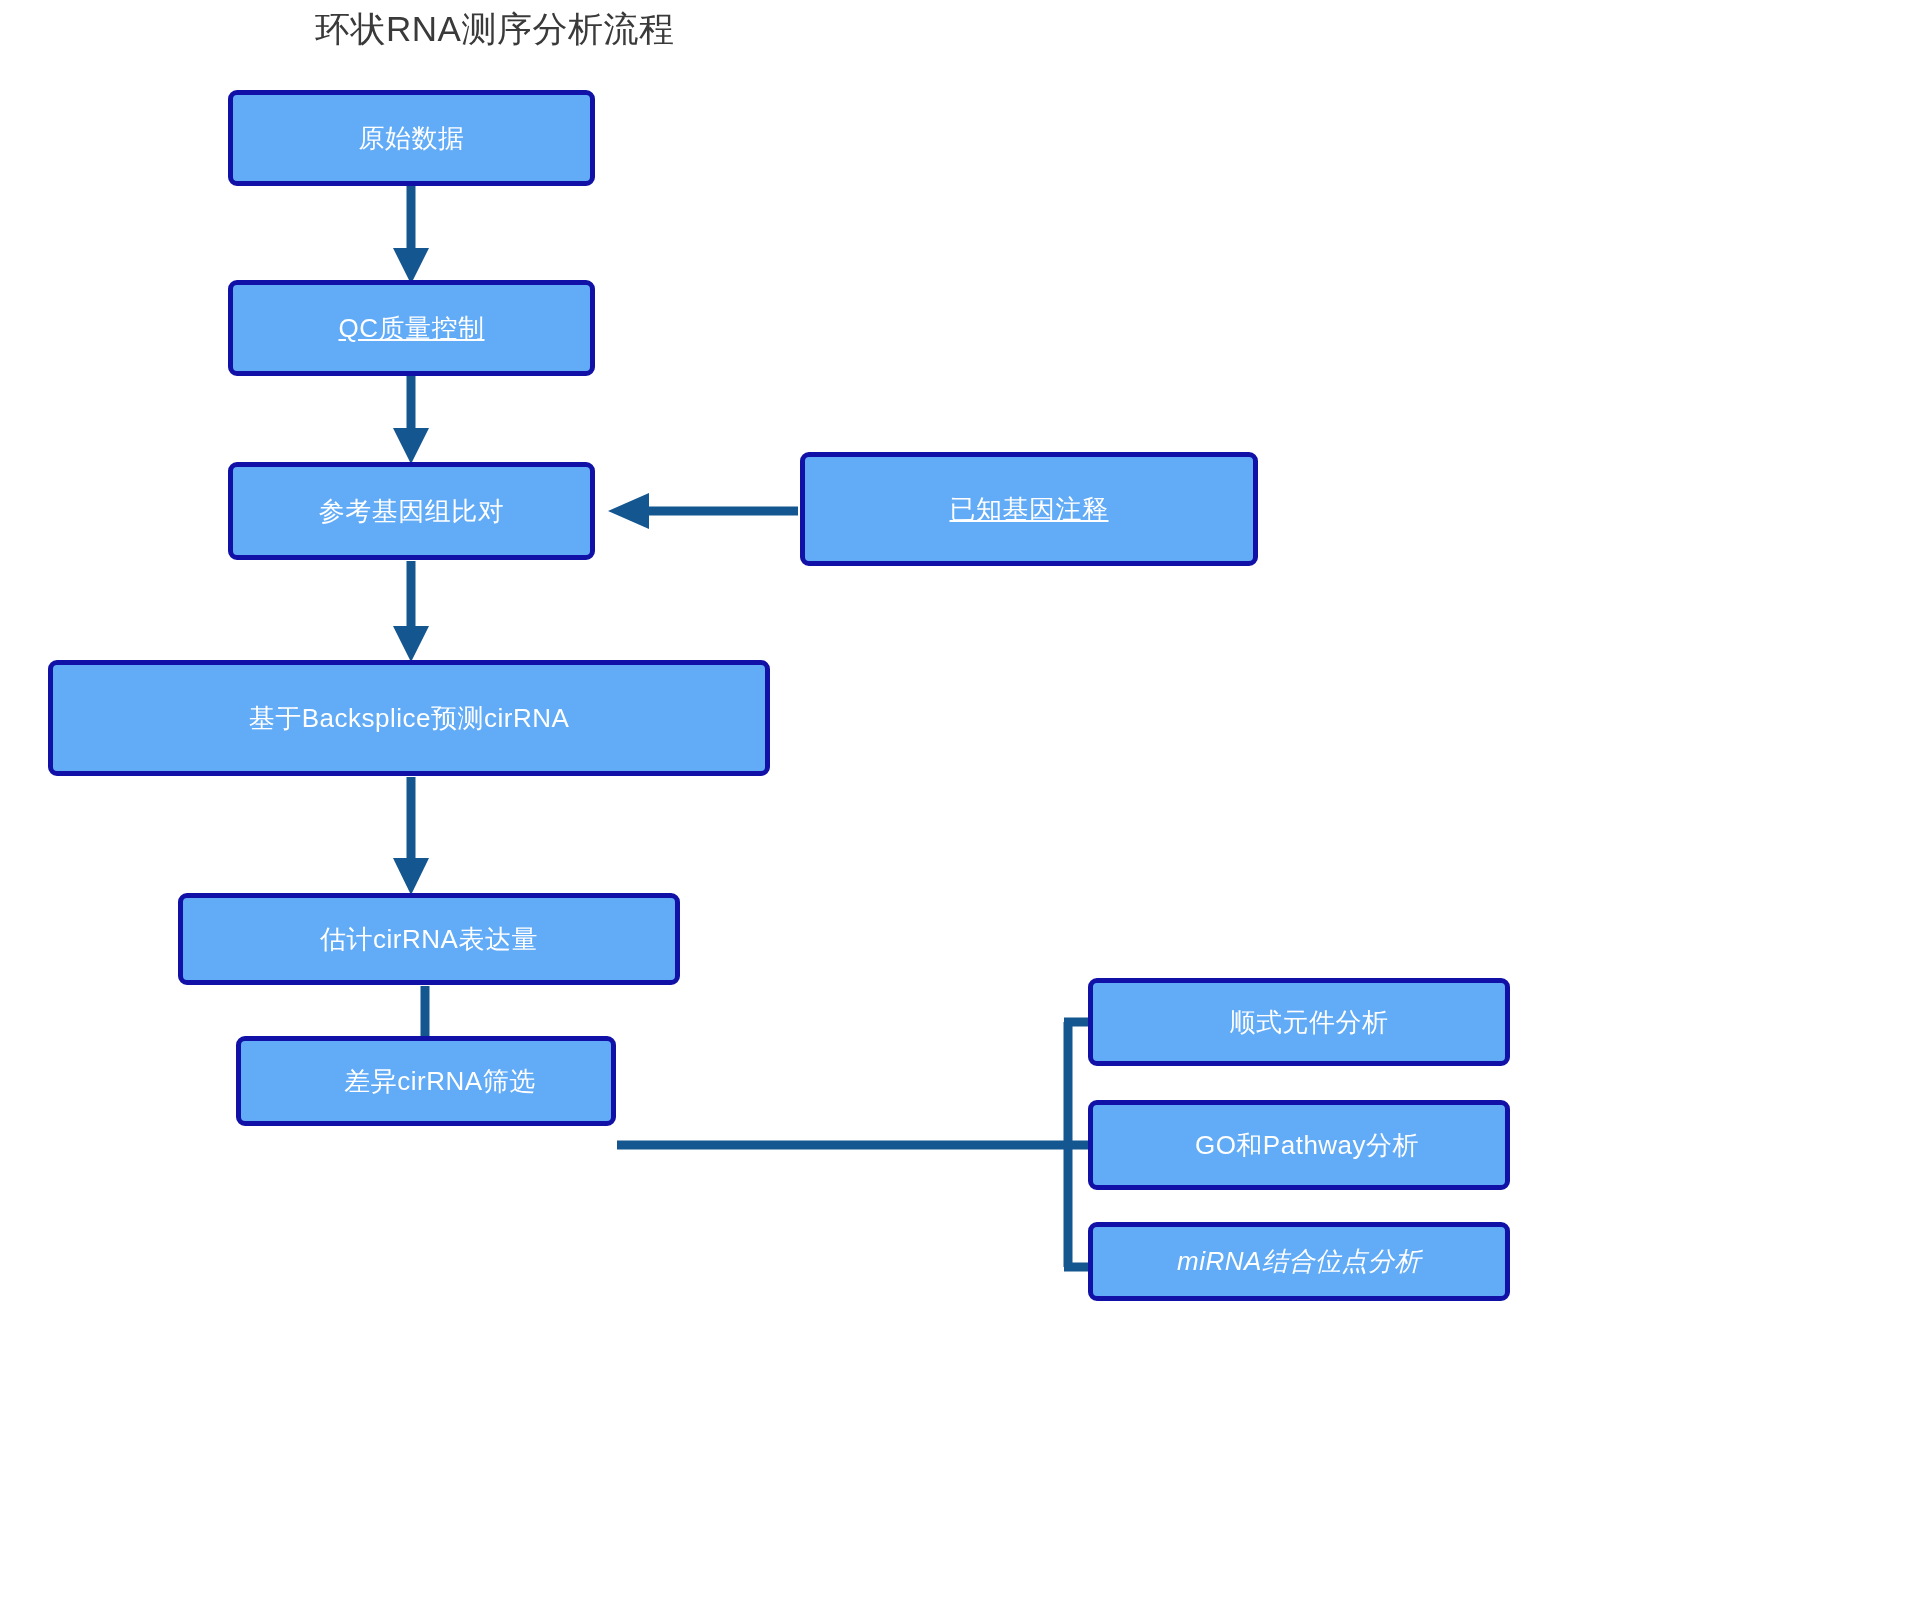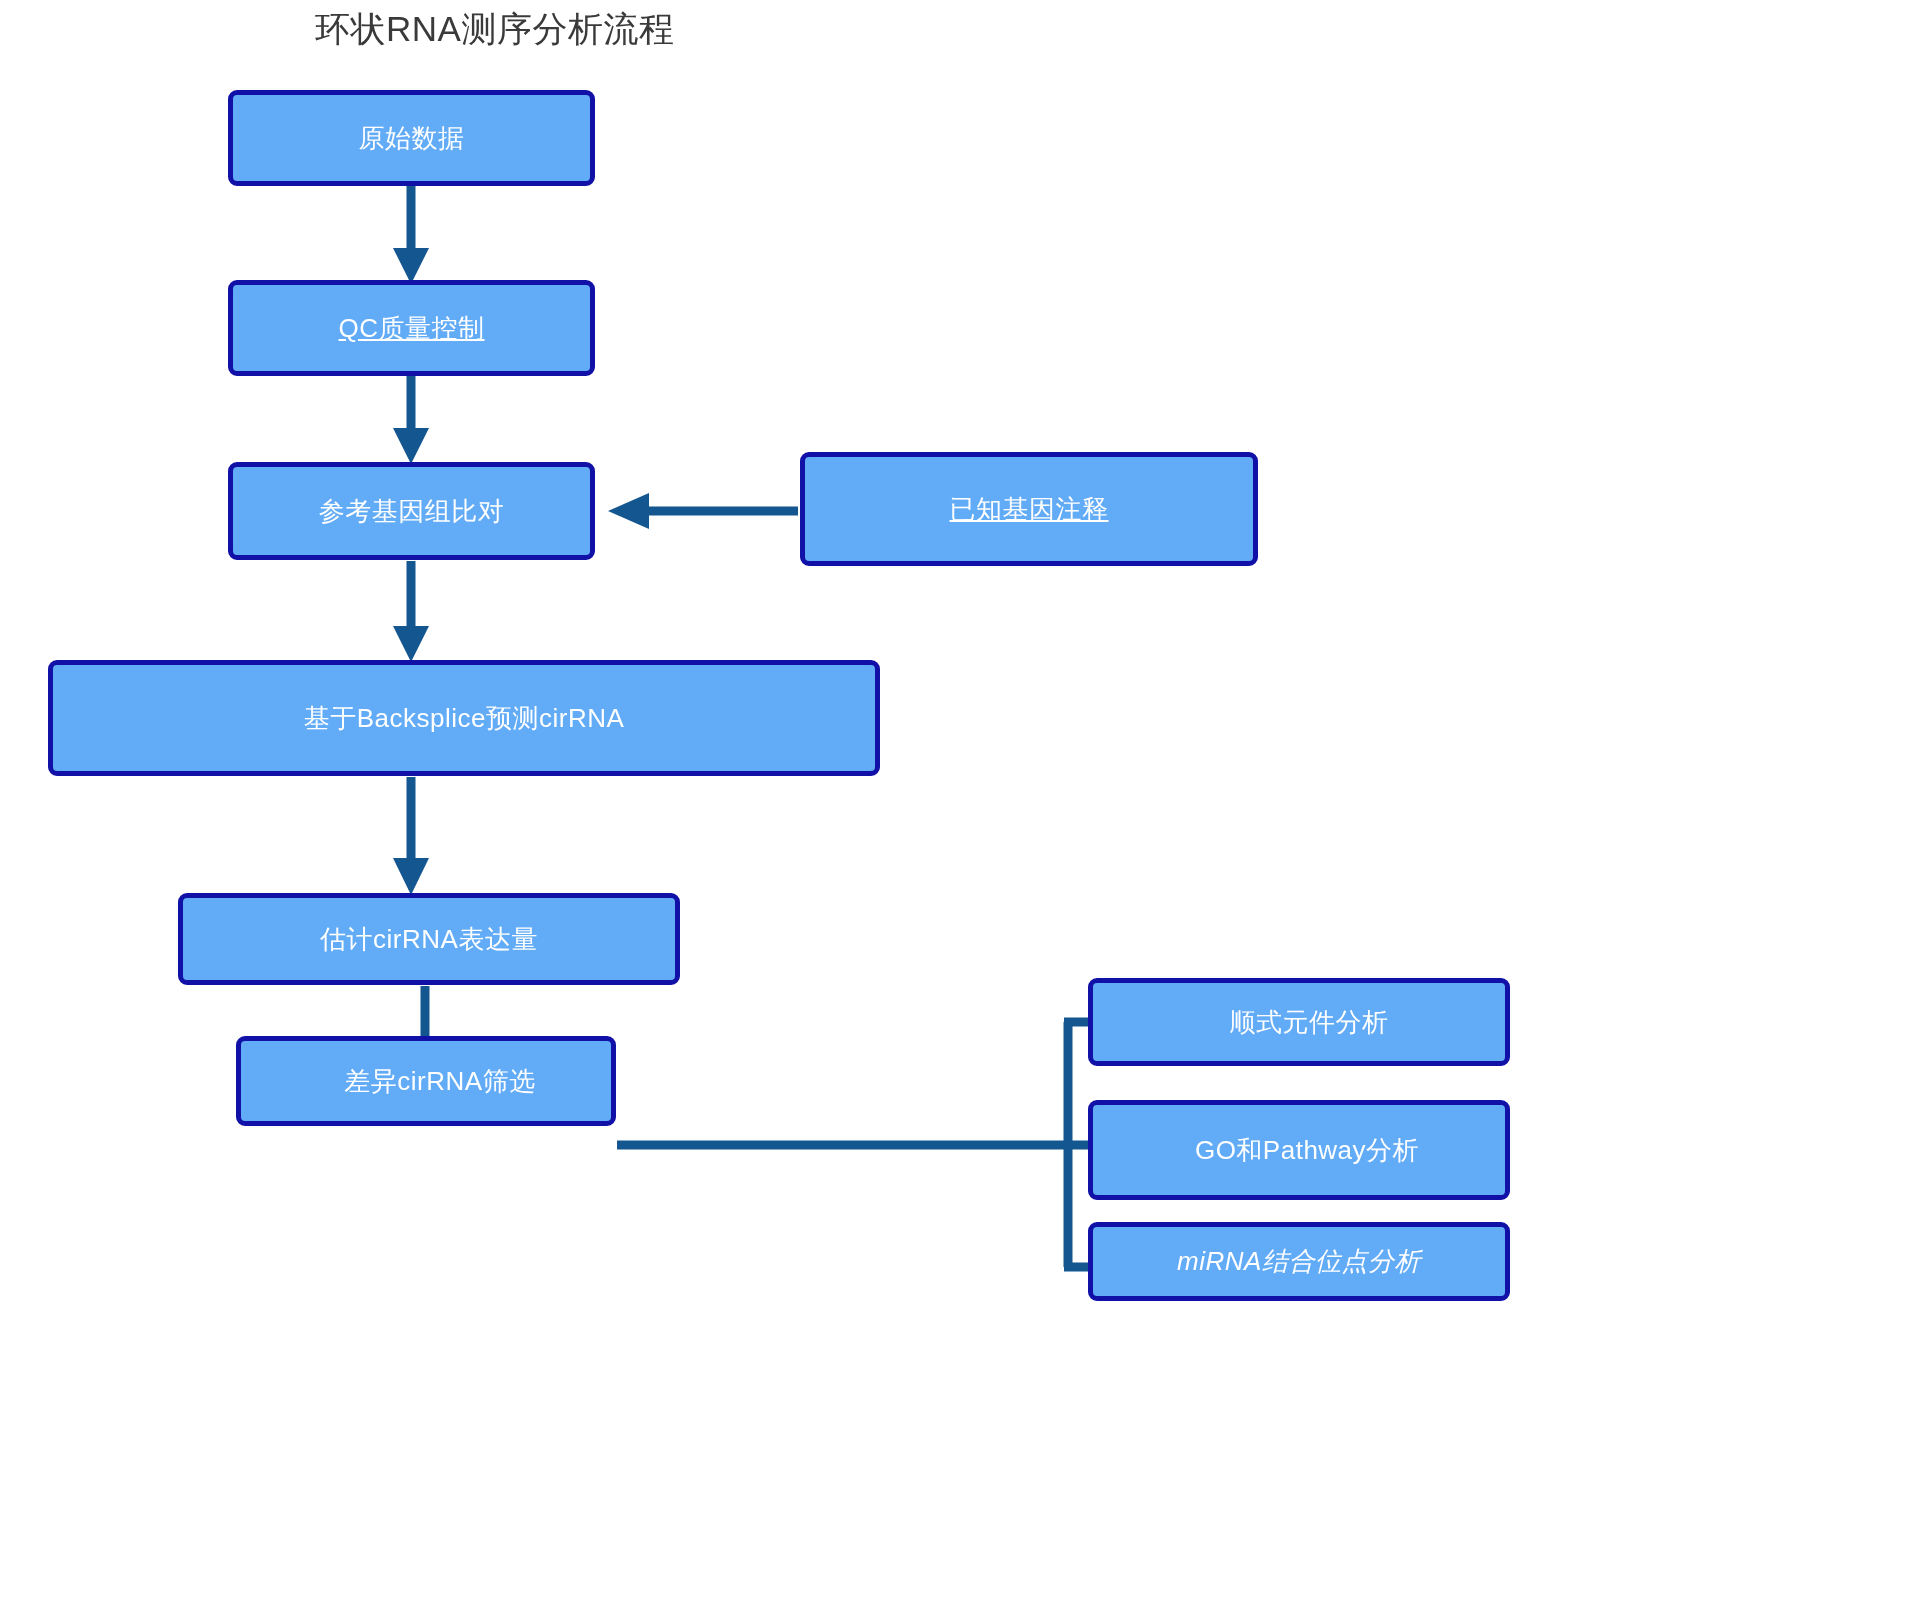--- a/index.html
+++ b/index.html
@@ -124,37 +124,37 @@
   </div>
 
   <div class="node" style="left:228px;top:462px;width:367px;height:98px;">
     <span>参考基因组比对</span>
   </div>
 
   <div class="node" style="left:800px;top:452px;width:458px;height:114px;text-decoration:underline;">
     <span>已知基因注释</span>
   </div>
 
-  <div class="node" style="left:48px;top:660px;width:832px;height:116px;">
+  <div class="node" style="left:48px;top:660px;width:722px;height:116px;">
     <span>基于Backsplice预测cirRNA</span>
   </div>
 
   <div class="node" style="left:178px;top:893px;width:502px;height:92px;">
     <span>估计cirRNA表达量</span>
   </div>
 
   <div class="node" style="left:236px;top:1036px;width:380px;height:90px;padding-left:28px;">
     <span>差异cirRNA筛选</span>
   </div>
 
   <div class="node" style="left:1088px;top:978px;width:422px;height:88px;padding-left:20px;">
     <span>顺式元件分析</span>
   </div>
 
-  <div class="node" style="left:1088px;top:1100px;width:422px;height:100px;padding-left:16px;">
+  <div class="node" style="left:1088px;top:1100px;width:422px;height:90px;padding-left:16px;">
     <span>GO和Pathway分析</span>
   </div>
 
   <div class="node" style="left:1088px;top:1222px;width:422px;height:79px;font-style:italic;">
     <span>miRNA结合位点分析</span>
   </div>
 
 </div>
 
 </body></html>

